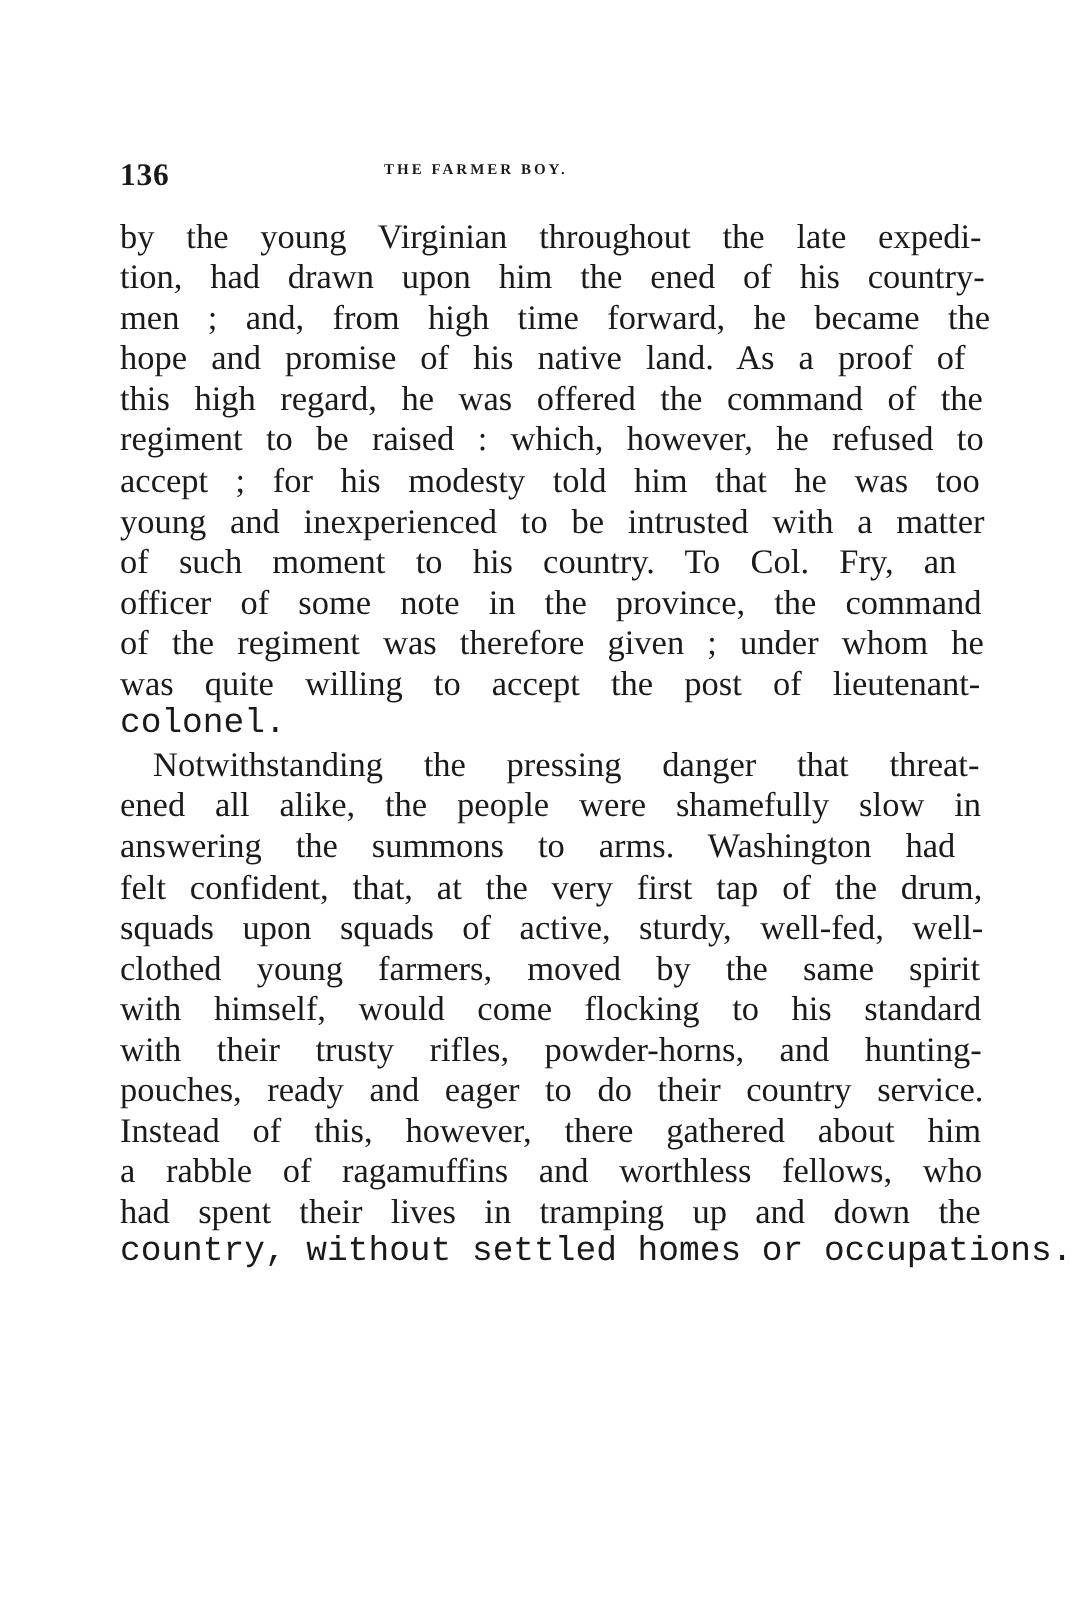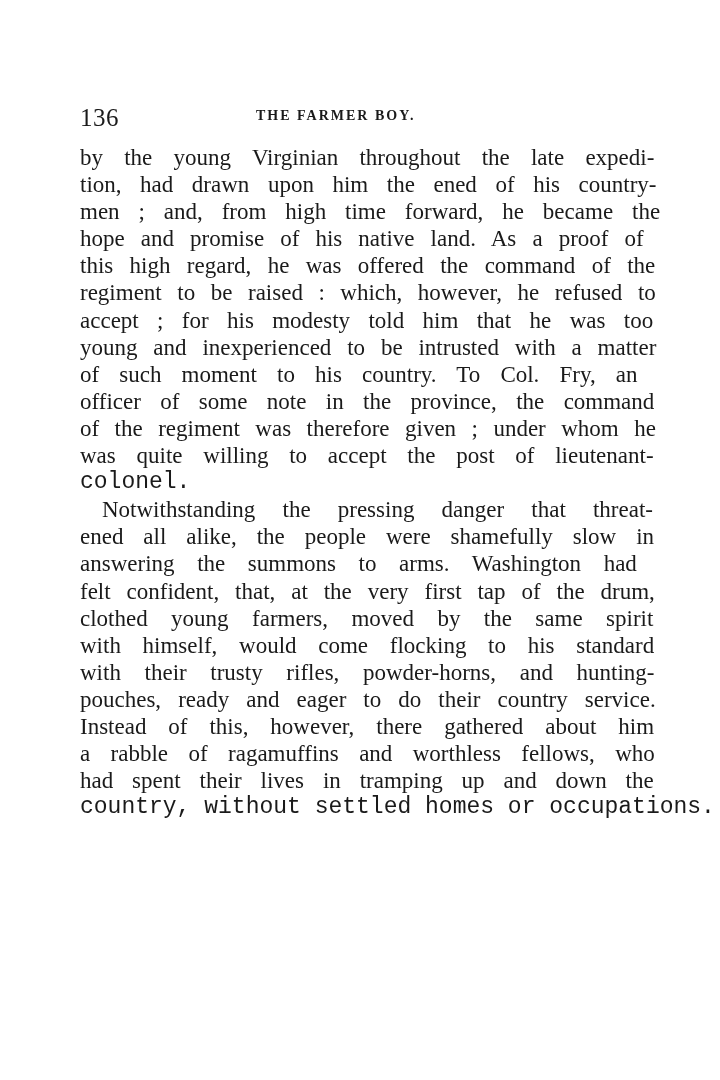--- a/index.html
+++ b/index.html
@@ -25,29 +25,29 @@
       position: absolute;
       top: 104px;
       left: 0;
       width: 544px;
       height: 24px;
     }
     .page-number {
       position: absolute;
       left: 0;
       top: 0;
-      font-size: 25px;
-      font-weight: normal;
+      font-size: 21px;
+      font-weight: bold;
       letter-spacing: 0.5px;
     }
     .running-title {
       position: absolute;
       left: 176px;
       top: 4px;
-      font-size: 14px;
+      font-size: 10px;
       font-weight: bold;
       letter-spacing: 2px;
     }
     .body-text {
       position: absolute;
       top: 144px;
       left: 0;
       width: 544px;
     }
     .line {
@@ -93,20 +93,21 @@
       <span class="line" style="display: block; word-spacing: 9.69792px; text-align-last: left;">of the regiment was therefore given ; under whom he</span>
       <span class="line" style="display: block; word-spacing: 15.0098px; text-align-last: left;">was quite willing to accept the post of lieutenant-</span>
       <span class="line last">colonel.</span>
     </div>
 
     <div>
       <span class="line indent" style="display: block; word-spacing: 21.4062px; text-align-last: left;">Notwithstanding the pressing danger that threat-</span>
       <span class="line" style="display: block; word-spacing: 14.1934px; text-align-last: left;">ened all alike, the people were shamefully slow in</span>
       <span class="line" style="display: block; word-spacing: 16.8504px; text-align-last: left;">answering the summons to arms.  Washington had</span>
       <span class="line" style="display: block; word-spacing: 10.1594px; text-align-last: left;">felt confident, that, at the very first tap of the drum,</span>
+      <span class="line" style="display: block; word-spacing: 13.2567px; text-align-last: left;">squads upon squads of active, sturdy, well-fed, well-</span>
       <span class="line" style="display: block; word-spacing: 17.6652px; text-align-last: left;">clothed young farmers, moved by the same spirit</span>
       <span class="line" style="display: block; word-spacing: 15.9531px; text-align-last: left;">with himself, would come flocking to his standard</span>
       <span class="line" style="display: block; word-spacing: 17.8906px; text-align-last: left;">with their trusty rifles, powder-horns, and hunting-</span>
       <span class="line" style="display: block; word-spacing: 11.2852px; text-align-last: left;">pouches, ready and eager to do their country service.</span>
       <span class="line" style="display: block; word-spacing: 16.1719px; text-align-last: left;">Instead of this, however, there gathered about him</span>
       <span class="line" style="display: block; word-spacing: 14.6518px; text-align-last: left;">a rabble of ragamuffins and worthless fellows, who</span>
       <span class="line" style="display: block; word-spacing: 13.1389px; text-align-last: left;">had spent their lives in tramping up and down the</span>
       <span class="line last">country, without settled homes or occupations.</span>
     </div>
 

